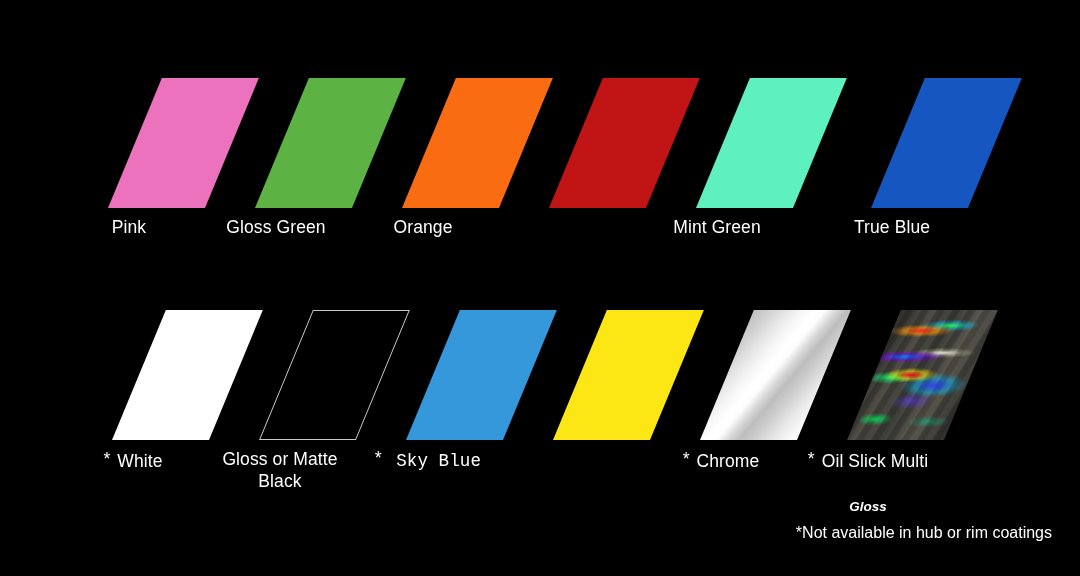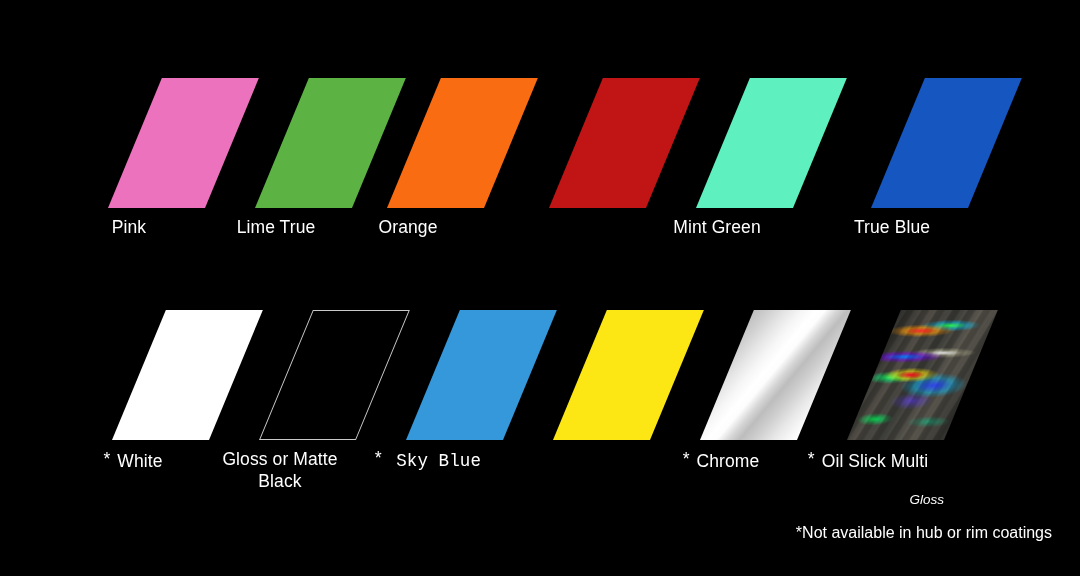--- a/index.html
+++ b/index.html
@@ -63,27 +63,28 @@
     white-space: pre-line;
     letter-spacing: .1px;
   }
   .label .star {
     font-size: 17.5px;
     vertical-align: 2px;
     margin-right: 2px;
   }
   .sublabel {
     position: absolute;
-    top: 182px;
+    top: 189px;
     left: 0;
     width: 152px;
-    text-align: right;
+    text-align: center;
     font-size: 13.5px;
     font-style: italic;
     color: #ffffff;
+    font-weight: bold;
   }
 
   
   .chrome-fill {
     width: 100%;
     height: 100%;
     background:
       linear-gradient(113deg,
         #bfbfbf 0%,
         #cfcfcf 10%,
@@ -149,23 +150,23 @@
 
 <div id="stage">
 
   <div class="row" id="row-1">
       <div class="cell" style="left: 53px;">
         <div class="swatch" style="background: rgb(237, 114, 190);"></div>
         <div class="label">Pink</div>
       </div>
       <div class="cell" style="left: 200px;">
         <div class="swatch" style="background: rgb(92, 179, 68);"></div>
-        <div class="label">Lime True</div>
-      </div>
-      <div class="cell" style="left: 332px;">
+        <div class="label">Gloss Green</div>
+      </div>
+      <div class="cell" style="left: 347px;">
         <div class="swatch" style="background: rgb(249, 108, 18);"></div>
         <div class="label">Orange</div>
       </div>
       <div class="cell" style="left: 494px;">
         <div class="swatch" style="background: rgb(192, 21, 20);"></div>
       </div>
       <div class="cell" style="left: 641px;">
         <div class="swatch" style="background: rgb(94, 240, 190);"></div>
         <div class="label">Mint Green</div>
       </div>

